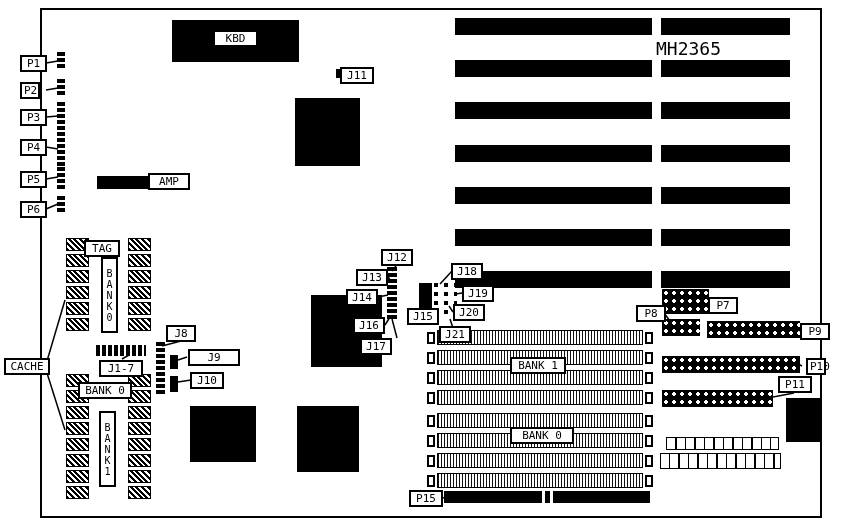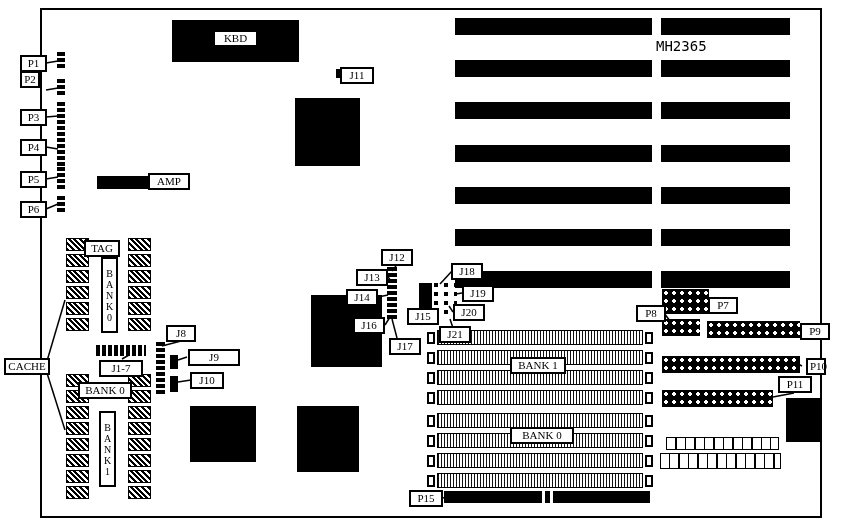--- a/index.html
+++ b/index.html
@@ -3,21 +3,21 @@
 <meta charset="utf-8">
 <style>
   * { margin:0; padding:0; box-sizing:border-box; }
   html,body { background:#fff; }
   body { font-family:"DejaVu Sans Mono","Liberation Mono",monospace; color:#000; }
   #diagram { position:relative; width:844px; height:527px; background:#fff; overflow:hidden; }
   .abs { position:absolute; }
   .outline { position:absolute; border:2px solid #000; background:#fff; }
   .blk { position:absolute; background:#000; }
   .lbl { position:absolute; background:#fff; border:2px solid #000; font-size:11px; line-height:11px;
-         height:17px; padding:1px 2px; text-align:center; white-space:nowrap; z-index:6;font-family:Liberation Serif, serif; }
+         height:17px; padding:1px 2px; text-align:center; white-space:nowrap; z-index:6; }
   .lbl.v { writing-mode:vertical-rl; text-orientation:upright; width:17px; height:76px;
            font-size:10px; line-height:13px; padding:1px 0; }
   .pins-v { position:absolute; background:repeating-linear-gradient(180deg,#000 0 4px,#fff 4px 6px); }
   .pins-h { position:absolute; background:repeating-linear-gradient(90deg,#000 0 4px,#fff 4px 6px); }
   .hatch  { background:repeating-linear-gradient(45deg,#000 0 2px,#fff 2px 4px); border:1px solid #000; }
   .dotgrid { position:absolute; background-image:radial-gradient(circle at 4px 4px,#000 2.2px,transparent 2.4px);
              background-size:10px 9px; }
   .header-b { position:absolute; background-color:#000;
               background-image:radial-gradient(circle at 4px 4px,#fff 1.7px,transparent 1.9px);
               background-size:8px 8px; }
@@ -36,21 +36,21 @@
   .cpu-center { position:absolute; left:24px; top:28px; width:56px; height:42px; background:#fff; }
   .dallas { position:absolute; left:87px; top:15px; width:78px; height:43px; background:#000; border-radius:3px; z-index:2; }
   .dallas-logo { position:absolute; left:4px; top:4px; width:17px; height:17px; background:#fff;
                  border-radius:50%; overflow:hidden; }
   .dallas-logo::after { content:""; position:absolute; left:7px; top:2px; width:14px; height:14px;
                         background:#000; border-radius:50%; }
   .d-brand { position:absolute; left:24px; top:2px;  color:#fff; font-weight:bold; font-size:12px; line-height:13px; letter-spacing:.5px; }
   .d-model { position:absolute; left:25px; top:16px; color:#fff; font-size:9px;  line-height:10px; }
   .d-type  { position:absolute; left:24px; top:27px; color:#fff; font-size:8px;  line-height:9px;
              border:1px solid #fff; padding:1px 2px; font-weight:bold; }
-  .model-text { position:absolute; font-size:14px; z-index:3; }
+  .model-text { position:absolute; font-size:18px; z-index:3; }
   svg.lines { position:absolute; left:0; top:0; z-index:5; pointer-events:none; }
   svg.lines line { stroke:#000; stroke-width:1.5; }
 </style>
 </head>
 <body>
 
 <div id="diagram">
 
   <div class="outline" style="left:40px;top:8px;width:782px;height:510px"></div>
 
@@ -79,21 +79,21 @@
   <div class="pins-h" style="left:336px;top:69px;width:16px;height:9px"></div>
   <div class="lbl" style="left:340px;top:67px;width:34px">J11</div>
 
   <div class="pins-v" style="left:57px;top:52px;width:8px;height:16px"></div>
   <div class="pins-v" style="left:57px;top:79px;width:8px;height:16px"></div>
   <div class="pins-v" style="left:57px;top:102px;width:8px;height:30px"></div>
   <div class="pins-v" style="left:57px;top:132px;width:8px;height:38px"></div>
   <div class="pins-v" style="left:57px;top:167px;width:8px;height:22px"></div>
   <div class="pins-v" style="left:57px;top:196px;width:8px;height:16px"></div>
   <div class="lbl" style="left:20px;top:55px;width:27px">P1</div>
-  <div class="lbl" style="left:20px;top:71px;width:20px">P2</div>
+  <div class="lbl" style="left:20px;top:82px;width:20px">P2</div>
   <div class="lbl" style="left:20px;top:109px;width:27px">P3</div>
   <div class="lbl" style="left:20px;top:139px;width:27px">P4</div>
   <div class="lbl" style="left:20px;top:171px;width:27px">P5</div>
   <div class="lbl" style="left:20px;top:201px;width:27px">P6</div>
 
   <div class="blk" style="left:97px;top:176px;width:93px;height:13px"></div>
   <div class="lbl" style="left:148px;top:173px;width:42px">AMP</div>
 
   <div class="blk" style="left:295px;top:98px;width:65px;height:68px"></div>
   <div class="blk" style="left:311px;top:295px;width:71px;height:72px"></div>
@@ -152,21 +152,21 @@
   <div class="lbl" style="left:188px;top:349px;width:52px">J9</div>
   <div class="lbl" style="left:190px;top:372px;width:34px">J10</div>
 
   <div class="pins-v" style="left:387px;top:267px;width:10px;height:52px"></div>
   <div class="blk" style="left:419px;top:283px;width:13px;height:35px"></div>
   <div class="dotgrid" style="left:432px;top:281px;width:25px;height:38px"></div>
   <div class="lbl" style="left:381px;top:249px;width:32px">J12</div>
   <div class="lbl" style="left:356px;top:269px;width:32px">J13</div>
   <div class="lbl" style="left:346px;top:289px;width:32px">J14</div>
   <div class="lbl" style="left:353px;top:317px;width:32px">J16</div>
-  <div class="lbl" style="left:389px;top:338px;width:32px">J17</div>
+  <div class="lbl" style="left:360px;top:338px;width:32px">J17</div>
   <div class="lbl" style="left:407px;top:308px;width:32px">J15</div>
   <div class="lbl" style="left:451px;top:263px;width:32px">J18</div>
   <div class="lbl" style="left:462px;top:285px;width:32px">J19</div>
   <div class="lbl" style="left:453px;top:304px;width:32px">J20</div>
   <div class="lbl" style="left:439px;top:326px;width:32px">J21</div>
 
   <div class="simm-row" style="top:330px">
     <div class="simm-clip"></div>
       <div class="simm-bar"></div>
       <div class="simm-clip"></div>

